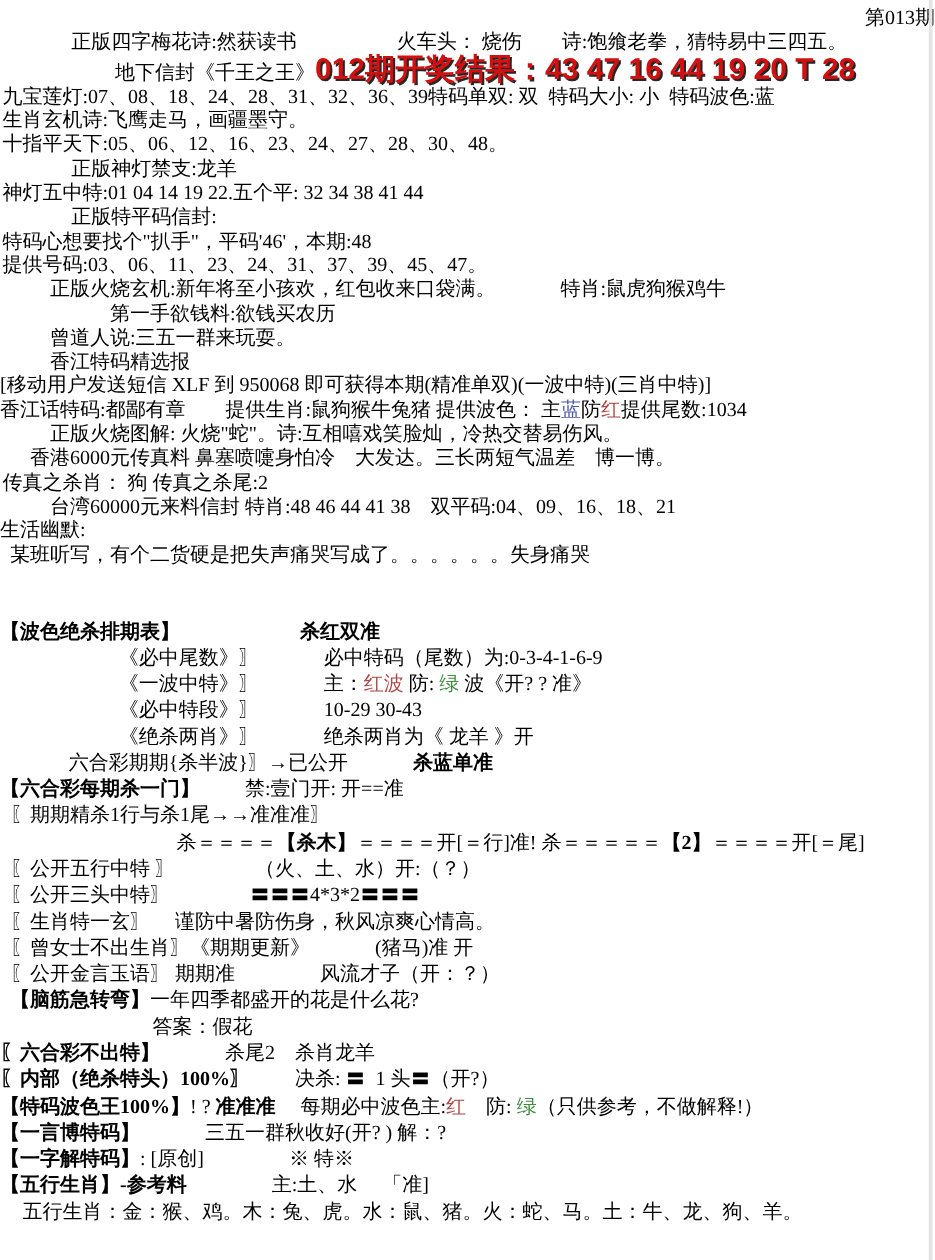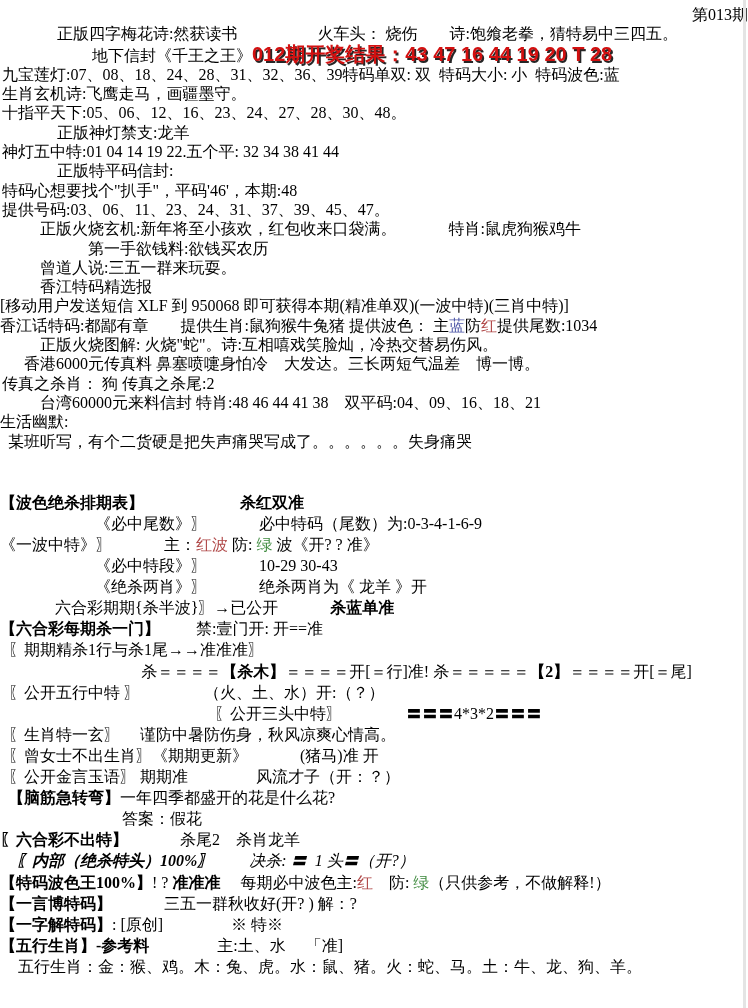--- a/index.html
+++ b/index.html
@@ -22,21 +22,21 @@
   .sec1 .line{line-height:19.3px;}
   .sec2{margin-top:41px;}
   .sec2 .line{line-height:21.1px;}
   .bold{font-weight:bold;}
   .red{color:#b04848;}
   .green{color:#3f8b3f;}
   .blue{color:#4f58a8;}
   .redhead{
     color:#d31010;
     font-weight:bold;
-    font-size:20px;
+    font-size:24px;
     line-height:1;
     font-family:"Liberation Sans","DejaVu Sans",sans-serif;
     text-shadow:1.6px 1.6px 0 #262626;
     letter-spacing:0px;
   }
 </style>
 </head>
 <body>
 
 <div id="doc">
@@ -61,35 +61,35 @@
       <div class="line" style="padding-left: 40px;"><span>正版火烧图解: 火烧"蛇"。诗:互相嘻戏笑脸灿，冷热交替易伤风。</span></div>
       <div class="line" style="padding-left: 24px;"><span>香港6000元传真料 鼻塞喷嚏身怕冷　大发达。三长两短气温差　博一博。</span></div>
       <div class="line" style="padding-left: 2px;"><span>传真之杀肖： 狗 传真之杀尾:2</span></div>
       <div class="line" style="padding-left: 40px;"><span>台湾60000元来料信封 特肖:48 46 44 41 38　双平码:04、09、16、18、21</span></div>
       <div class="line" style="padding-left: 0px;"><span>生活幽默:</span></div>
       <div class="line" style="padding-left: 8px;"><span>某班听写，有个二货硬是把失声痛哭写成了。。。。。。失身痛哭</span></div>
     </div>
     <div class="section sec2">
       <div class="line" style="padding-left: 0px;"><span class="bold">【波色绝杀排期表】</span><span>　　　　　　</span><span class="bold">杀红双准</span></div>
       <div class="line" style="padding-left: 95px;"><span>《必中尾数》〗　　　 必中特码（尾数）为:0-3-4-1-6-9</span></div>
-      <div class="line" style=""><span>《一波中特》〗　　　 主：</span><span class="red">红波</span><span> 防: </span><span class="green">绿</span><span> 波《开? ? 准》</span></div>
+      <div class="line" style="padding-left: 95px;"><span>《一波中特》〗　　　 主：</span><span class="red">红波</span><span> 防: </span><span class="green">绿</span><span> 波《开? ? 准》</span></div>
       <div class="line" style="padding-left: 95px;"><span>《必中特段》〗　　　 10-29 30-43</span></div>
       <div class="line" style="padding-left: 95px;"><span>《绝杀两肖》〗　　　 绝杀两肖为《 龙羊 》开</span></div>
       <div class="line" style="padding-left: 55px;"><span>六合彩期期{杀半波}〗→已公开　　　 </span><span class="bold">杀蓝单准</span></div>
       <div class="line" style="padding-left: 0px;"><span class="bold">【六合彩每期杀一门】</span><span>　　 禁:壹门开: 开==准</span></div>
       <div class="line" style="padding-left: 8px;"><span>〖期期精杀1行与杀1尾→→准准准〗</span></div>
       <div class="line" style="padding-left: 85px; text-align: center;"><span>杀＝＝＝＝</span><span class="bold">【杀木】</span><span>＝＝＝＝开[＝行]准! 杀＝＝＝＝＝</span><span class="bold">【2】</span><span>＝＝＝＝开[＝尾]</span></div>
       <div class="line" style="padding-left: 8px;"><span>〖公开五行中特 〗　　　　（火、土、水）开:（？）</span></div>
-      <div class="line" style="padding-left: 8px; text-align: center;"><span>〖公开三头中特〗　　　　</span><span class="bold">〓〓〓</span><span>4*3*2</span><span class="bold">〓〓〓</span></div>
+      <div class="line" style="padding-left: 8px;"><span>〖公开三头中特〗　　　　</span><span class="bold">〓〓〓</span><span>4*3*2</span><span class="bold">〓〓〓</span></div>
       <div class="line" style="padding-left: 8px;"><span>〖生肖特一玄〗　 谨防中暑防伤身，秋风凉爽心情高。</span></div>
       <div class="line" style="padding-left: 8px;"><span>〖曾女士不出生肖〗《期期更新》　　　 (猪马)准 开</span></div>
       <div class="line" style="padding-left: 8px;"><span>〖公开金言玉语〗 期期准　　　　 风流才子（开：？）</span></div>
       <div class="line" style="padding-left: 8px;"><span class="bold">【脑筋急转弯】</span><span>一年四季都盛开的花是什么花?</span></div>
       <div class="line" style="padding-left: 122px;"><span>答案：假花</span></div>
       <div class="line" style="padding-left: 0px;"><span class="bold">〖六合彩不出特】</span><span>　　　 杀尾2　杀肖龙羊</span></div>
-      <div class="line" style="padding-left: 16px; font-style: italic;"><span class="bold">〖内部（绝杀特头）100%〗</span><span>　　 决杀: </span><span class="bold">〓</span><span>  1 头</span><span class="bold">〓</span><span>（开?）</span></div>
+      <div class="line" style="padding-left: 0px;"><span class="bold">〖内部（绝杀特头）100%〗</span><span>　　 决杀: </span><span class="bold">〓</span><span>  1 头</span><span class="bold">〓</span><span>（开?）</span></div>
       <div class="line" style="padding-left: 0px;"><span class="bold">【特码波色王100%】</span><span>! ? </span><span class="bold">准准准</span><span>　 每期必中波色主:</span><span class="red">红</span><span>　防: </span><span class="green">绿</span><span>（只供参考，不做解释!）</span></div>
       <div class="line" style="padding-left: 0px;"><span class="bold">【一言博特码】</span><span>　　　 三五一群秋收好(开? ) 解：?</span></div>
       <div class="line" style="padding-left: 0px;"><span class="bold">【一字解特码】</span><span>: [原创]　　　　 ※ 特※</span></div>
       <div class="line" style="padding-left: 0px;"><span class="bold">【五行生肖】</span><span class="bold">-参考料</span><span>　　　　 主:土、水　 「准]</span></div>
       <div class="line" style="padding-left: 18px;"><span>五行生肖：金：猴、鸡。木：兔、虎。水：鼠、猪。火：蛇、马。土：牛、龙、狗、羊。</span></div>
     </div>
   </div>
 
 </body></html>

